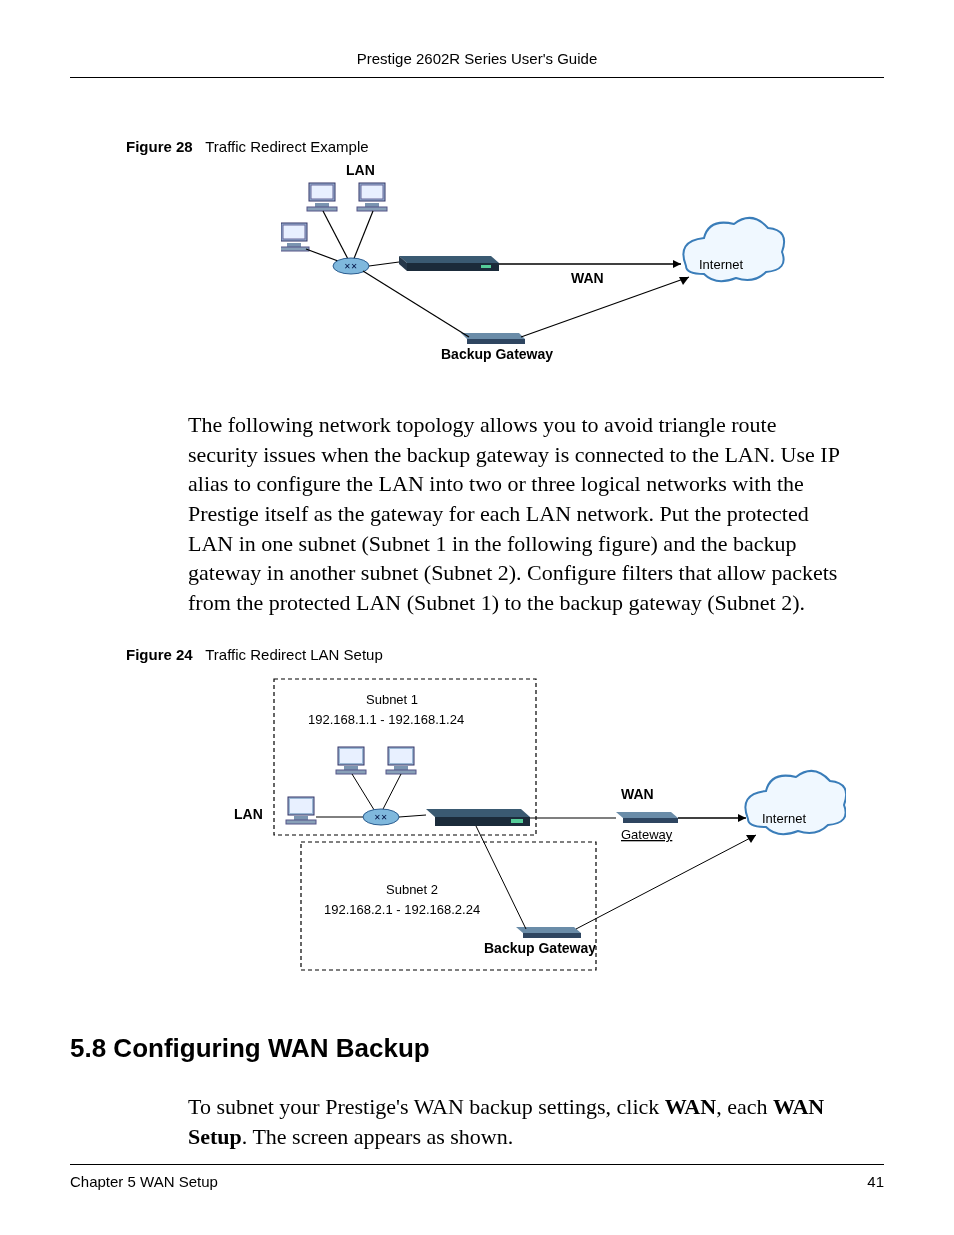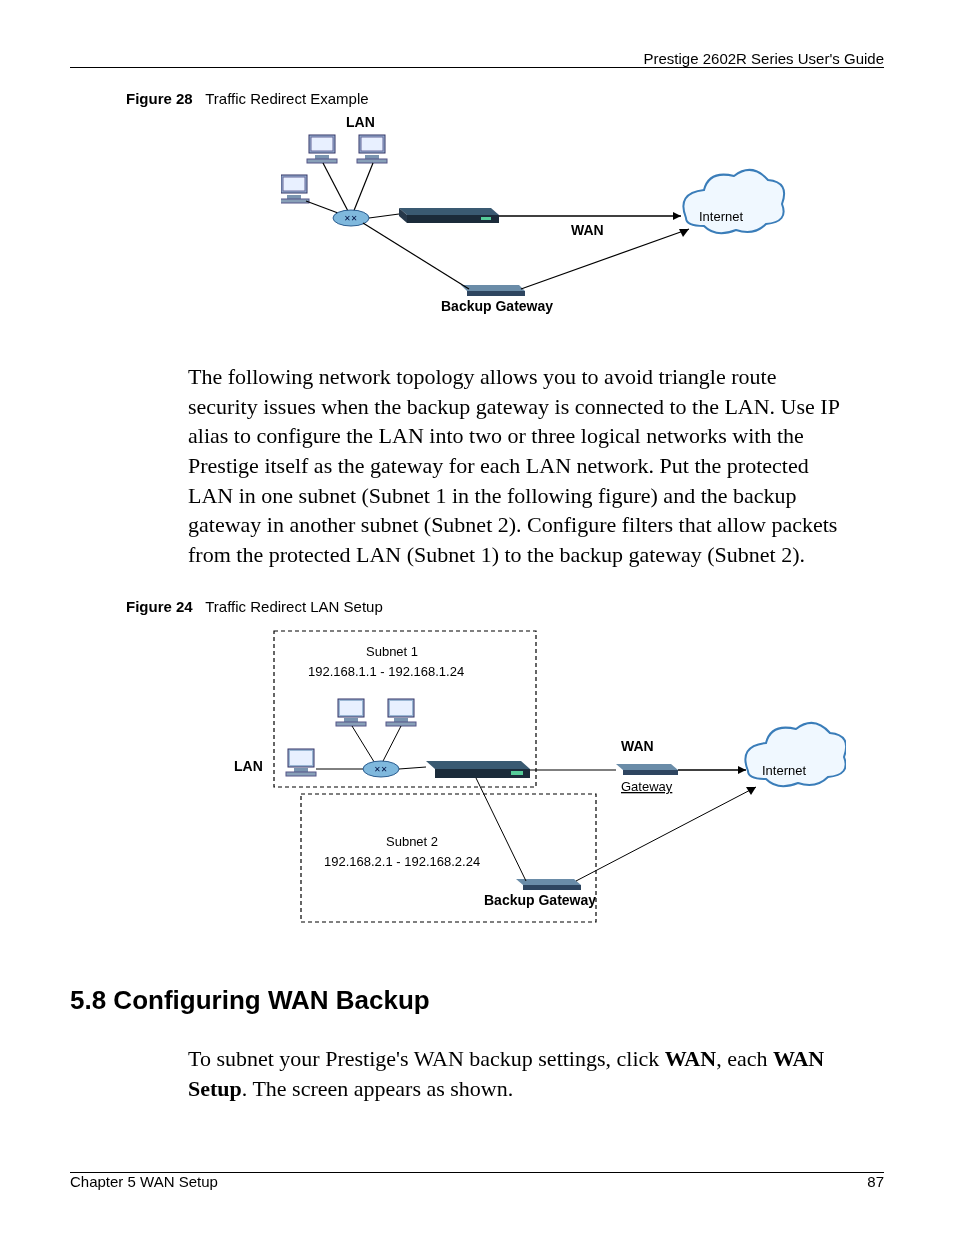--- a/index.html
+++ b/index.html
@@ -6,25 +6,26 @@
     body {
       width: 954px;
       height: 1235px;
       background: #fff;
       font-family: "Times New Roman", Times, serif;
       color: #000;
       position: relative;
       padding: 50px 70px 45px 70px;
     }
     .header {
-      text-align: right;
+      text-align: center;
       font-family: Arial, Helvetica, sans-serif;
       font-size: 15px;
+      padding-bottom: 10px;
       border-bottom: 1.5px solid #000;
-      margin-bottom: 22px;
+      margin-bottom: 60px;
     }
     .fig-caption {
       font-family: Arial, Helvetica, sans-serif;
       font-size: 15px;
       margin-left: 56px;
       margin-bottom: 6px;
     }
     .fig-caption b { font-weight: bold; }
     .figure-box {
       margin-left: 118px;
@@ -44,20 +45,21 @@
       font-size: 26px;
       margin-top: 40px;
       margin-bottom: 28px;
     }
     .footer {
       position: absolute;
       bottom: 45px;
       left: 70px;
       right: 70px;
       border-top: 1.5px solid #000;
+      padding-top: 8px;
       font-family: Arial, Helvetica, sans-serif;
       font-size: 15px;
       display: flex;
       justify-content: space-between;
     }
     
     .net-label { font-family: Arial, Helvetica, sans-serif; font-size: 14px; font-weight: bold; }
     .net-label-sm { font-family: Arial, Helvetica, sans-serif; font-size: 13px; }
   </style>
 </head>
@@ -217,14 +219,14 @@
 </div>
 
 <h2 class="section-heading">5.8  Configuring WAN Backup</h2>
 
 <p class="body-para">
   <span>To subnet your Prestige's WAN backup settings, click </span><b>WAN</b><span>, each </span><b>WAN Setup</b><span>. The screen appears as shown.</span>
 </p>
 
 <div class="footer">
   <span>Chapter 5 WAN Setup</span>
-  <span>87</span>
+  <span>41</span>
 </div>
 
 </body></html>

